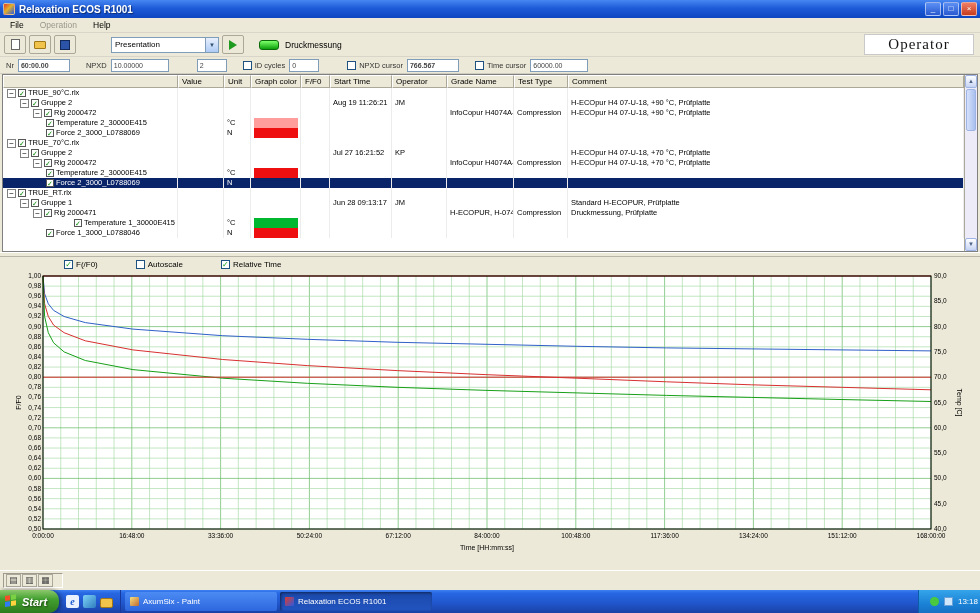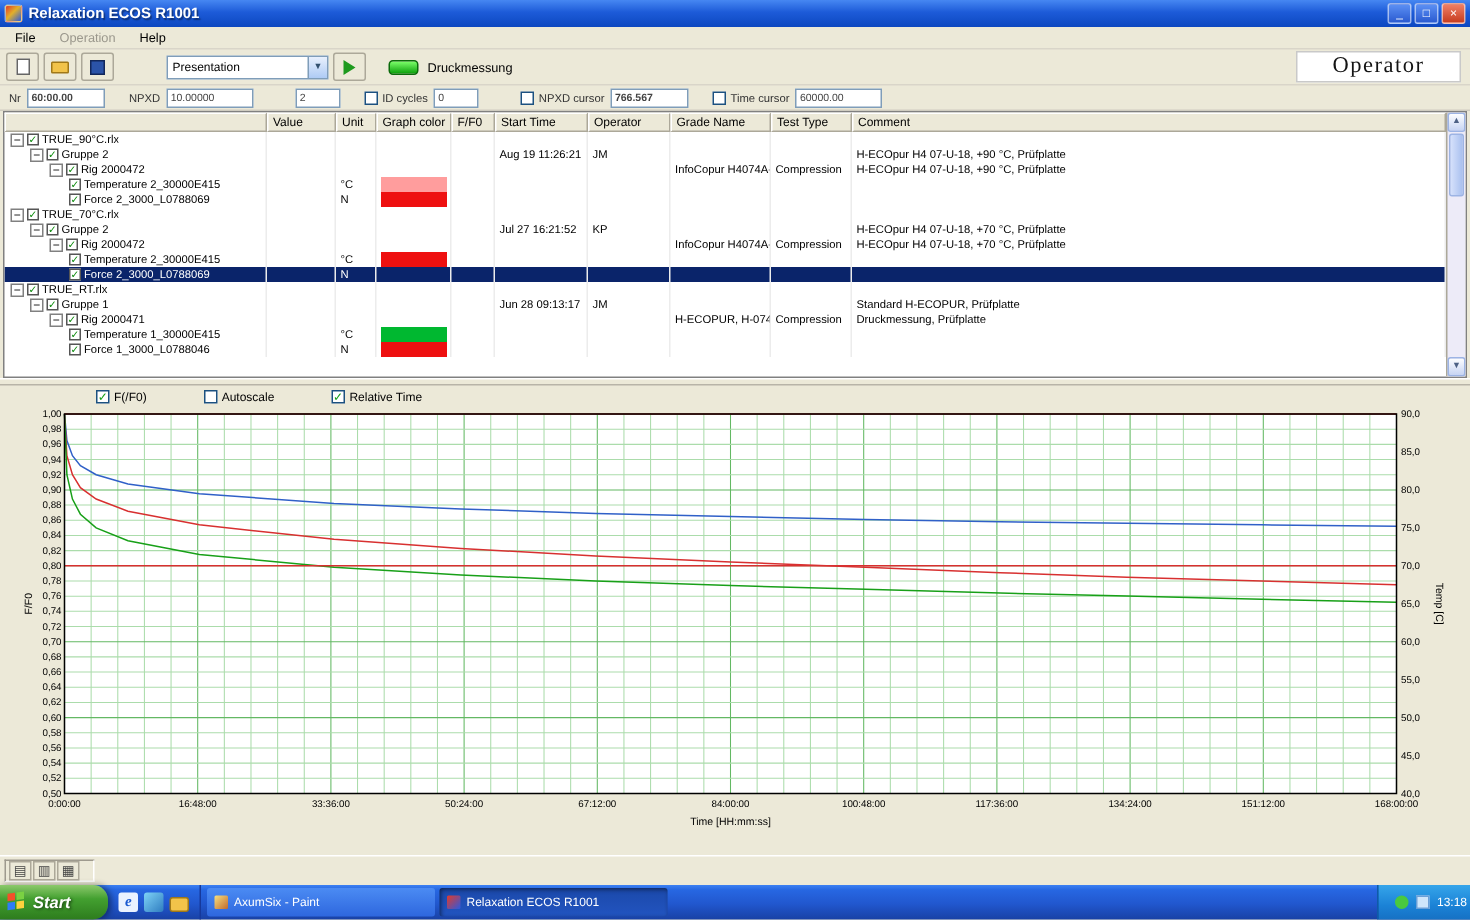--- a/index.html
+++ b/index.html
@@ -74,21 +74,21 @@
 
   
   .statusbar{height:20px;flex:none;background:#ECE9D8;display:flex;gap:3px;padding:2px 3px;border-top:1px solid #fff;}
   .sb-panel{border:1px solid;border-color:#9e9a8e #fff #fff #9e9a8e;display:flex;align-items:center;background:#ECE9D8;}
   .sb-left{width:60px;gap:1px;padding:0 2px;}
   .mini-btn{width:15px;height:13px;border:1px solid #aca899;background:#ECE9D8;font-size:9px;line-height:11px;text-align:center;color:#444;}
   .sb-mid{flex:1;justify-content:center;font-size:8px;color:#222;margin-top:20px;}
 
   
   .taskbar{position:absolute;left:0;bottom:0;width:980px;height:23px;background:linear-gradient(180deg,#3c81f3 0%,#2767e2 14%,#2157ce 55%,#1941a5 100%);display:flex;align-items:stretch;}
-  .start-btn{flex:none;width:72px;background:linear-gradient(180deg,#8cc96c 0%,#43a030 40%,#2d7c1d 100%);border-radius:0 10px 10px 0;display:flex;align-items:center;gap:4px;padding:0 8px 0 5px;box-shadow:2px 0 4px rgba(0,0,0,.45);}
+  .start-btn{flex:none;width:59px;background:linear-gradient(180deg,#8cc96c 0%,#43a030 40%,#2d7c1d 100%);border-radius:0 10px 10px 0;display:flex;align-items:center;gap:4px;padding:0 8px 0 5px;box-shadow:2px 0 4px rgba(0,0,0,.45);}
   .start-flag{width:13px;height:13px;display:grid;grid-template-columns:5px 5px;grid-template-rows:5px 5px;gap:1px;transform:skewY(-8deg);flex:none;}
   .start-flag span{display:block;}
   .sf1{background:#f3502a;} .sf2{background:#7ad143;} .sf3{background:#2f7cf6;} .sf4{background:#ffd23e;}
   .start-label{color:#fff;font-weight:bold;font-style:italic;font-size:11px;text-shadow:1px 1px 2px rgba(0,0,0,.55);}
   .quicklaunch{flex:none;display:flex;align-items:center;gap:4px;padding:0 7px;border-right:1px solid #16399b;}
   .ql-icon{width:13px;height:13px;border-radius:2px;font-size:10px;line-height:13px;text-align:center;}
   .ql-e{background:#eaf2ff;color:#1a5ad0;font-family:"Liberation Serif",serif;font-style:italic;font-weight:bold;}
   .ql-desktop{background:linear-gradient(135deg,#7fd3f7,#2e7cc0);}
   .ql-folder{background:#f2c34a;border:1px solid #a07818;height:10px;margin-top:2px;}
   .tasks{flex:1;display:flex;gap:3px;padding:2px 4px;overflow:hidden;}
@@ -393,21 +393,21 @@
             <div class="td unit"></div>
             <div class="td swatch"></div>
             <div class="td ff0"></div>
             <div class="td start"></div>
             <div class="td operator"></div>
             <div class="td grade">H-ECOPUR, H-074-U</div>
             <div class="td testtype">Compression</div>
             <div class="td comment">Druckmessung, Prüfplatte</div>
           </div>
           <div class="tr">
-            <div class="td tree" style="padding-left: 43px;">
+            <div class="td tree" style="padding-left: 43px; margin-left: 28px;">
               <span class="treecheck">✓</span>
               <span class="tlabel">Temperature 1_30000E415</span>
             </div>
             <div class="td value"></div>
             <div class="td unit">°C</div>
             <div class="td swatch">
               <span class="swatchbox" style="background: rgb(0, 184, 48);"></span>
             </div>
             <div class="td ff0"></div>
             <div class="td start"></div>

